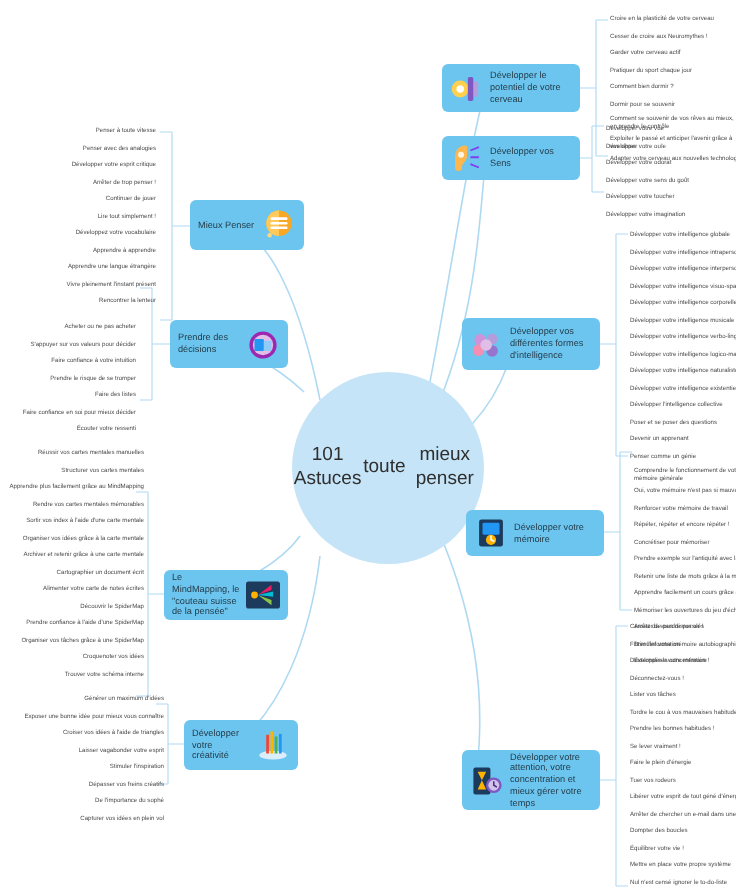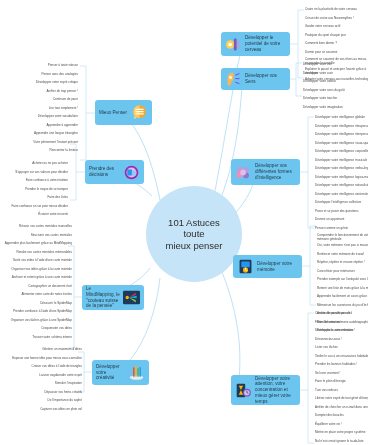--- a/index.html
+++ b/index.html
@@ -5,22 +5,22 @@
   html,body{margin:0;padding:0;background:#ffffff;}
   body{width:368px;height:445px;position:relative;overflow:hidden;
        font-family:"Liberation Sans","DejaVu Sans",sans-serif;color:#3c3c3c;}
   #map{position:absolute;inset:0;width:368px;height:445px;}
   .svg-layer{position:absolute;left:0;top:0;width:368px;height:445px;pointer-events:none;}
 
   
   .center{
     position:absolute;left:146px;top:186px;width:96px;height:96px;
     border-radius:50%;background:#c5e4f7;
-    display:flex;flex-direction:column;align-items:center;justify-content:center;
-    text-align:right;line-height:1.22;font-size:9.5px;color:#2f2f2f;
+    display:flex;flex-direction:row;align-items:center;justify-content:center;
+    text-align:center;line-height:1.22;font-size:9.5px;color:#2f2f2f;
   }
   .center span{display:block;}
 
   
   .branch{
     position:absolute;background:#6cc5ef;border-radius:3px;
     display:flex;align-items:center;gap:3px;padding:3px 4px;
     box-sizing:border-box;color:#243c4a;font-size:4.6px;line-height:1.25;
   }
   .branch.right{flex-direction:row;}

